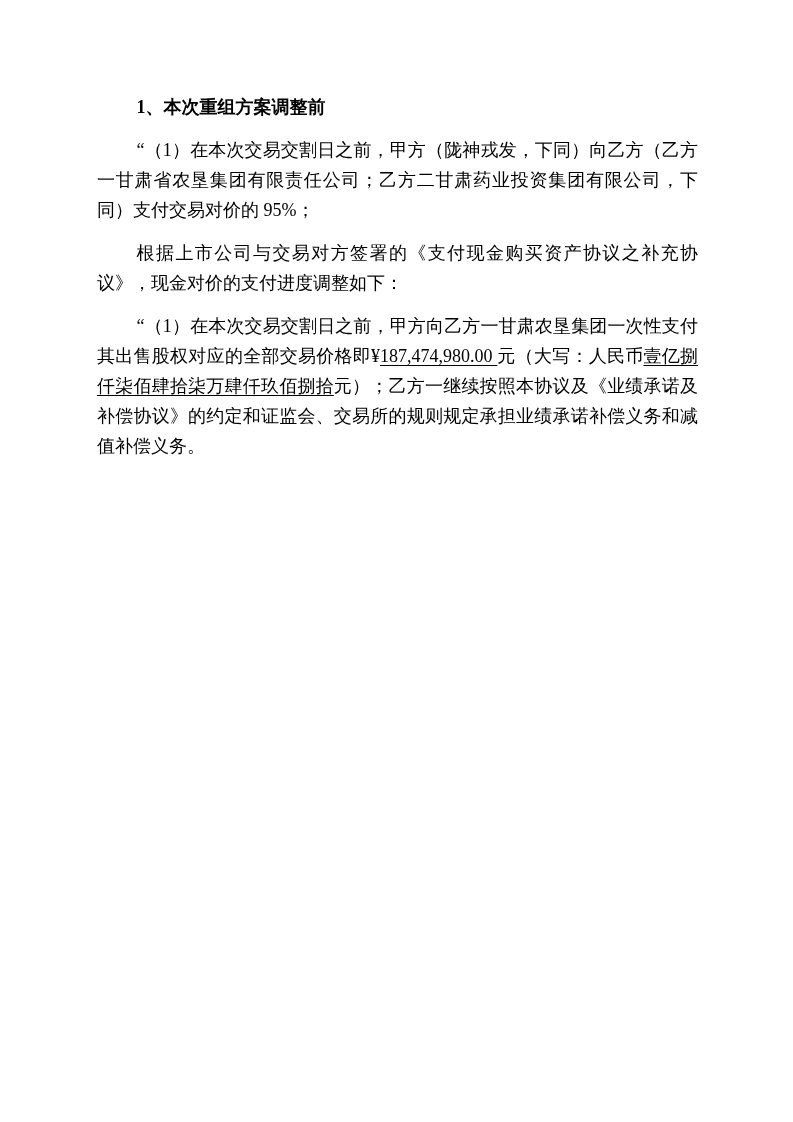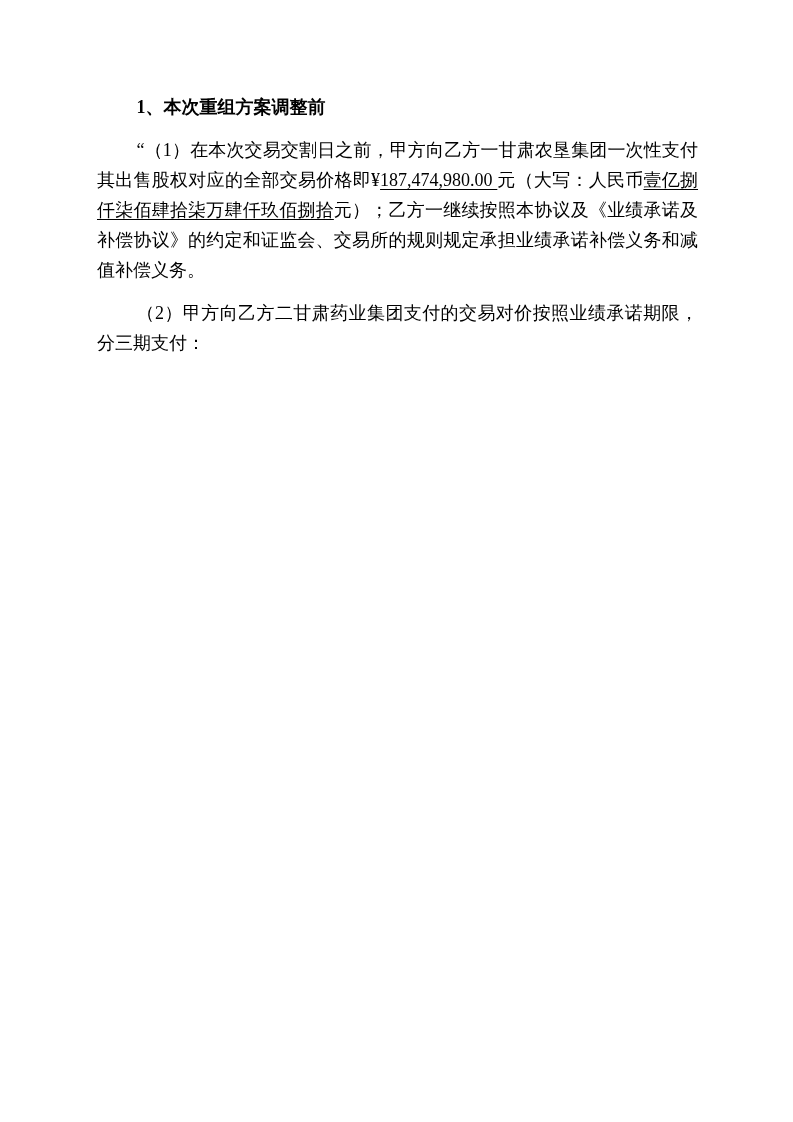--- a/index.html
+++ b/index.html
@@ -41,25 +41,26 @@
   }
 </style>
 </head>
 <body>
 
 <div class="page">
 
   <h3 class="doc-heading">1、本次重组方案调整前</h3>
 
 
+  <p class="doc-para">“（1）在本次交易交割日之前，甲方（陇神戎发，下同）向乙方（乙方一甘肃省农垦集团有限责任公司；乙方二甘肃药业投资集团有限公司，下同）支付交易对价的 95%；</p>
 
 
 
 
+  <p class="doc-para">根据上市公司与交易对方签署的《支付现金购买资产协议之补充协议》，现金对价的支付进度调整如下：</p>
 
   <p class="doc-para">
     <span>“（1）在本次交易交割日之前，甲方向乙方一甘肃农垦集团一次性支付其出售股权对应的全部交易价格即¥</span><span class="u">187,474,980.00 </span><span>元（大写：人民币</span><span class="u">壹亿捌仟柒佰肆拾柒万肆仟玖佰捌拾</span><span>元）；乙方一继续按照本协议及《业绩承诺及补偿协议》的约定和证监会、交易所的规则规定承担业绩承诺补偿义务和减值补偿义务。</span>
   </p>
 
-  <p class="doc-para">（2）甲方向乙方二甘肃药业集团支付的交易对价按照业绩承诺期限，分三期支付：</p>
 
 
 </div>
 
 </body></html>

